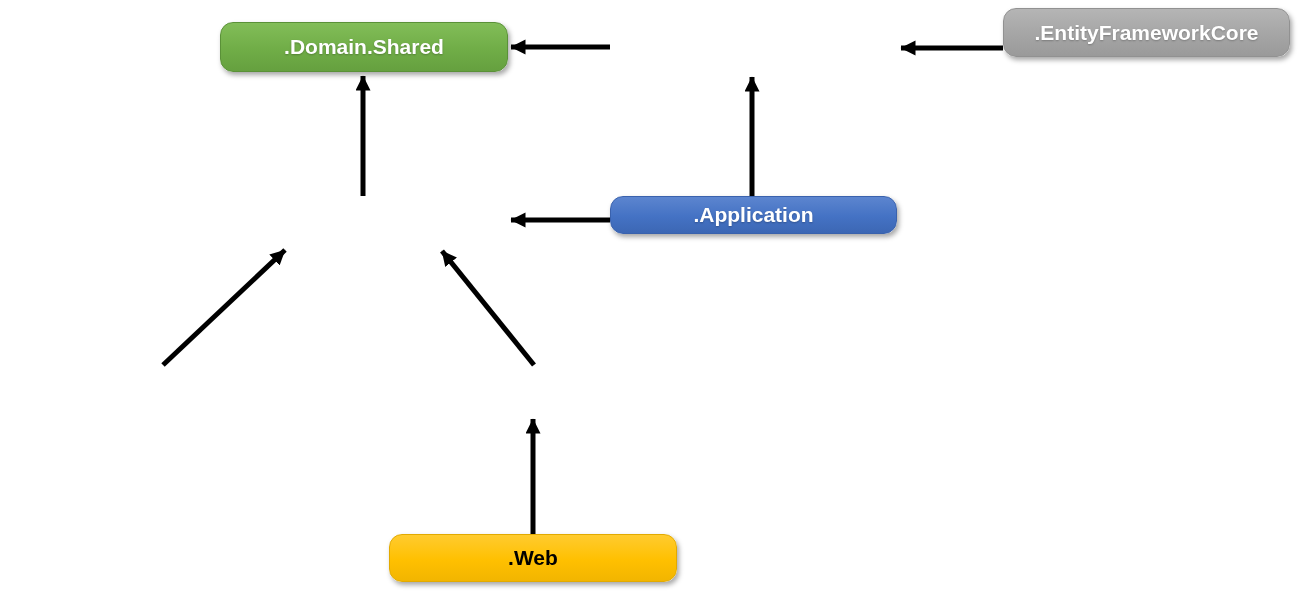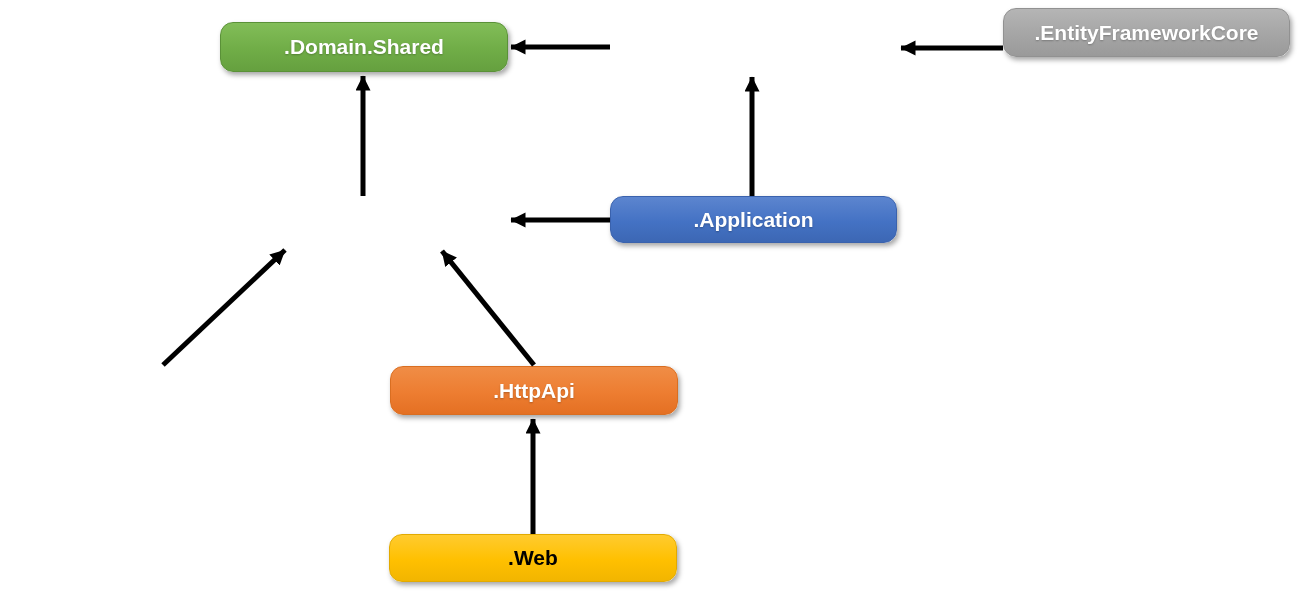--- a/index.html
+++ b/index.html
@@ -49,21 +49,21 @@
     background: linear-gradient(180deg, #ffcb2f 0%, #ffc000 55%, #f2b500 100%);
     border: 1.5px solid #e2aa00;
     color: #000000;
     text-shadow: none;
   }
   
   #n-domain-shared   { left: 220px;  top: 22px;  width: 288px; height: 50px; }
   #n-domain          { left: 610px;  top: 23px;  width: 287px; height: 50px; }
   #n-efcore          { left: 1003px; top: 8px;  width: 287px; height: 49px; }
   #n-app-contracts   { left: 220px;  top: 196px; width: 288px; height: 49px; }
-  #n-application     { left: 610px;  top: 196px; width: 287px; height: 47px; }
+  #n-application     { left: 610px;  top: 196px; width: 287px; height: 38px; }
   #n-httpapi-client  { left: 17px;   top: 366px; width: 290px; height: 48px; }
   #n-httpapi         { left: 390px;  top: 366px; width: 288px; height: 49px; }
   #n-web             { left: 389px;  top: 534px; width: 288px; height: 48px; text-align: center; }
 
   .arrows {
     position: absolute;
     left: 0;
     top: 0;
     width: 1308px;
     height: 611px;
@@ -81,21 +81,20 @@
 
   <div class="node green" id="n-domain-shared">.Domain.Shared</div>
 
 
   <div class="node gray" id="n-efcore">.EntityFrameworkCore</div>
 
 
   <div class="node blue" id="n-application">.Application</div>
 
 
-  <div class="node orange" id="n-httpapi">.HttpApi</div>
 
   <div class="node gold" id="n-web">.Web</div>
 
   <svg class="arrows" viewBox="0 0 1308 611" xmlns="http://www.w3.org/2000/svg">
     <defs>
       <marker id="ah" markerWidth="3.4" markerHeight="3.4" refX="2.9" refY="1.5" orient="auto" markerUnits="strokeWidth">
         <path d="M0,0 L3,1.5 L0,3 Z" fill="#000000"></path>
       </marker>
     </defs>
     <line x1="610" y1="47" x2="511" y2="47" marker-end="url(#ah)"></line>

